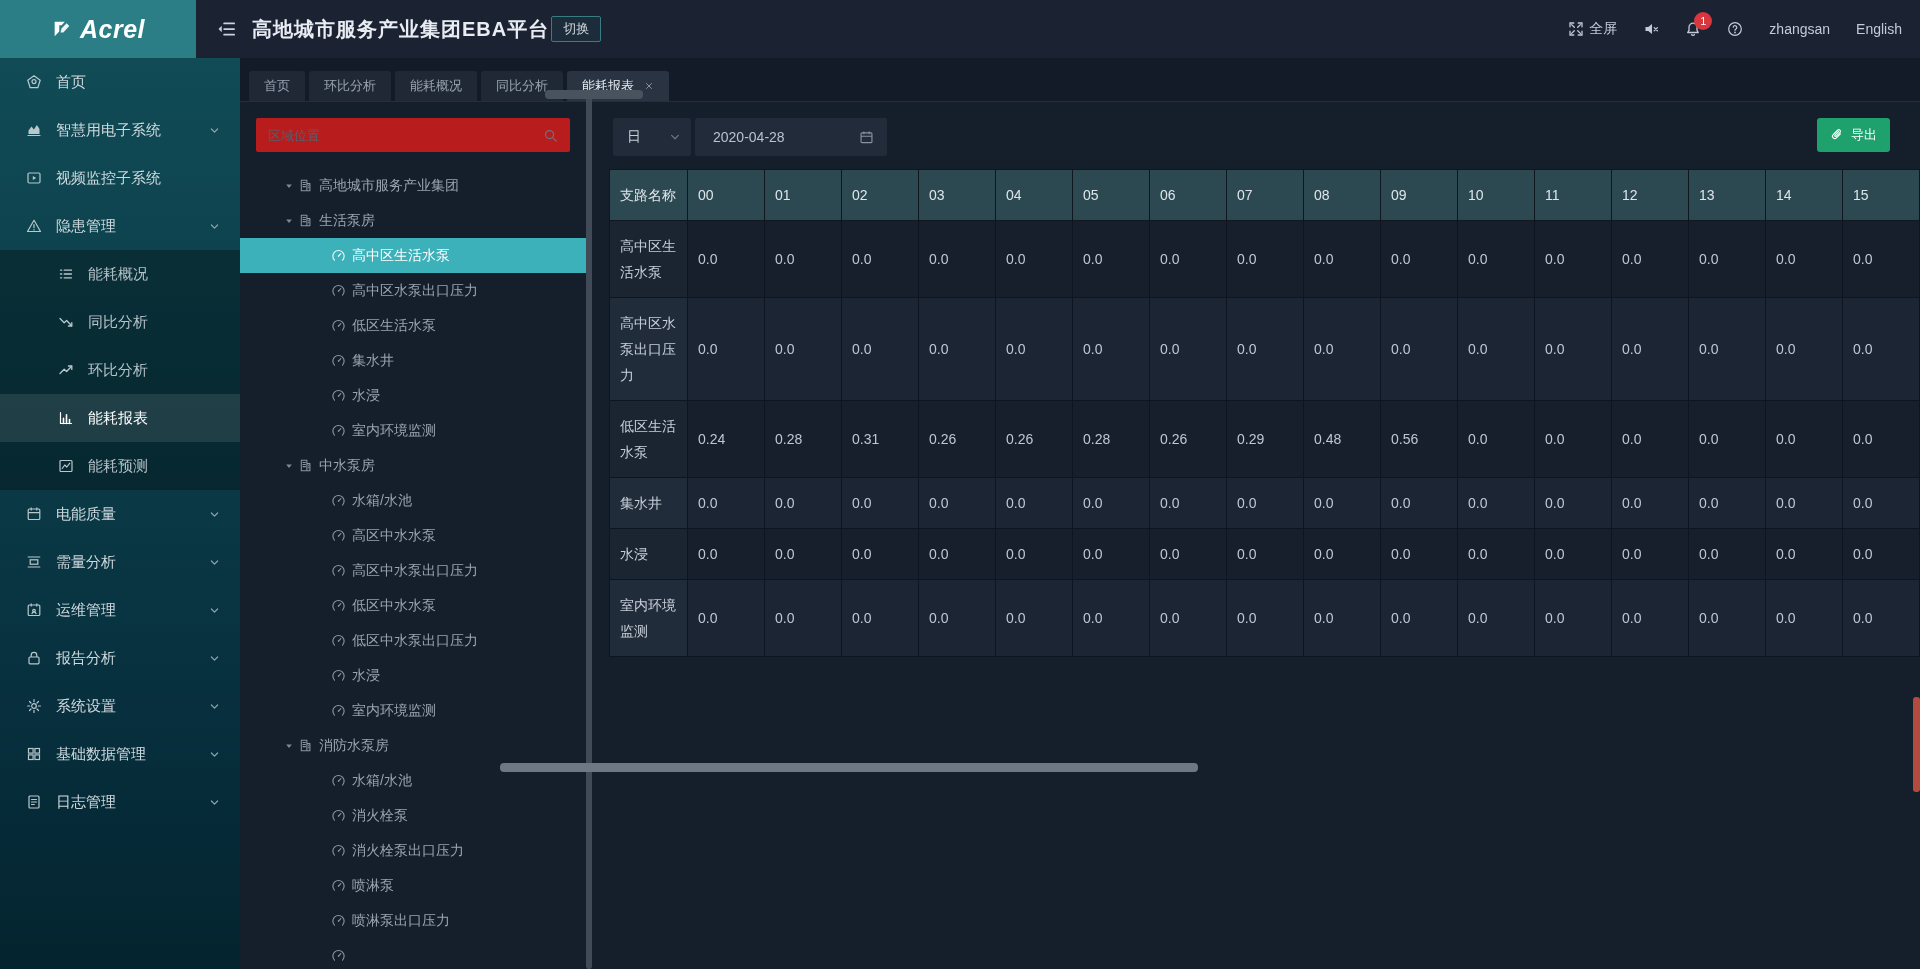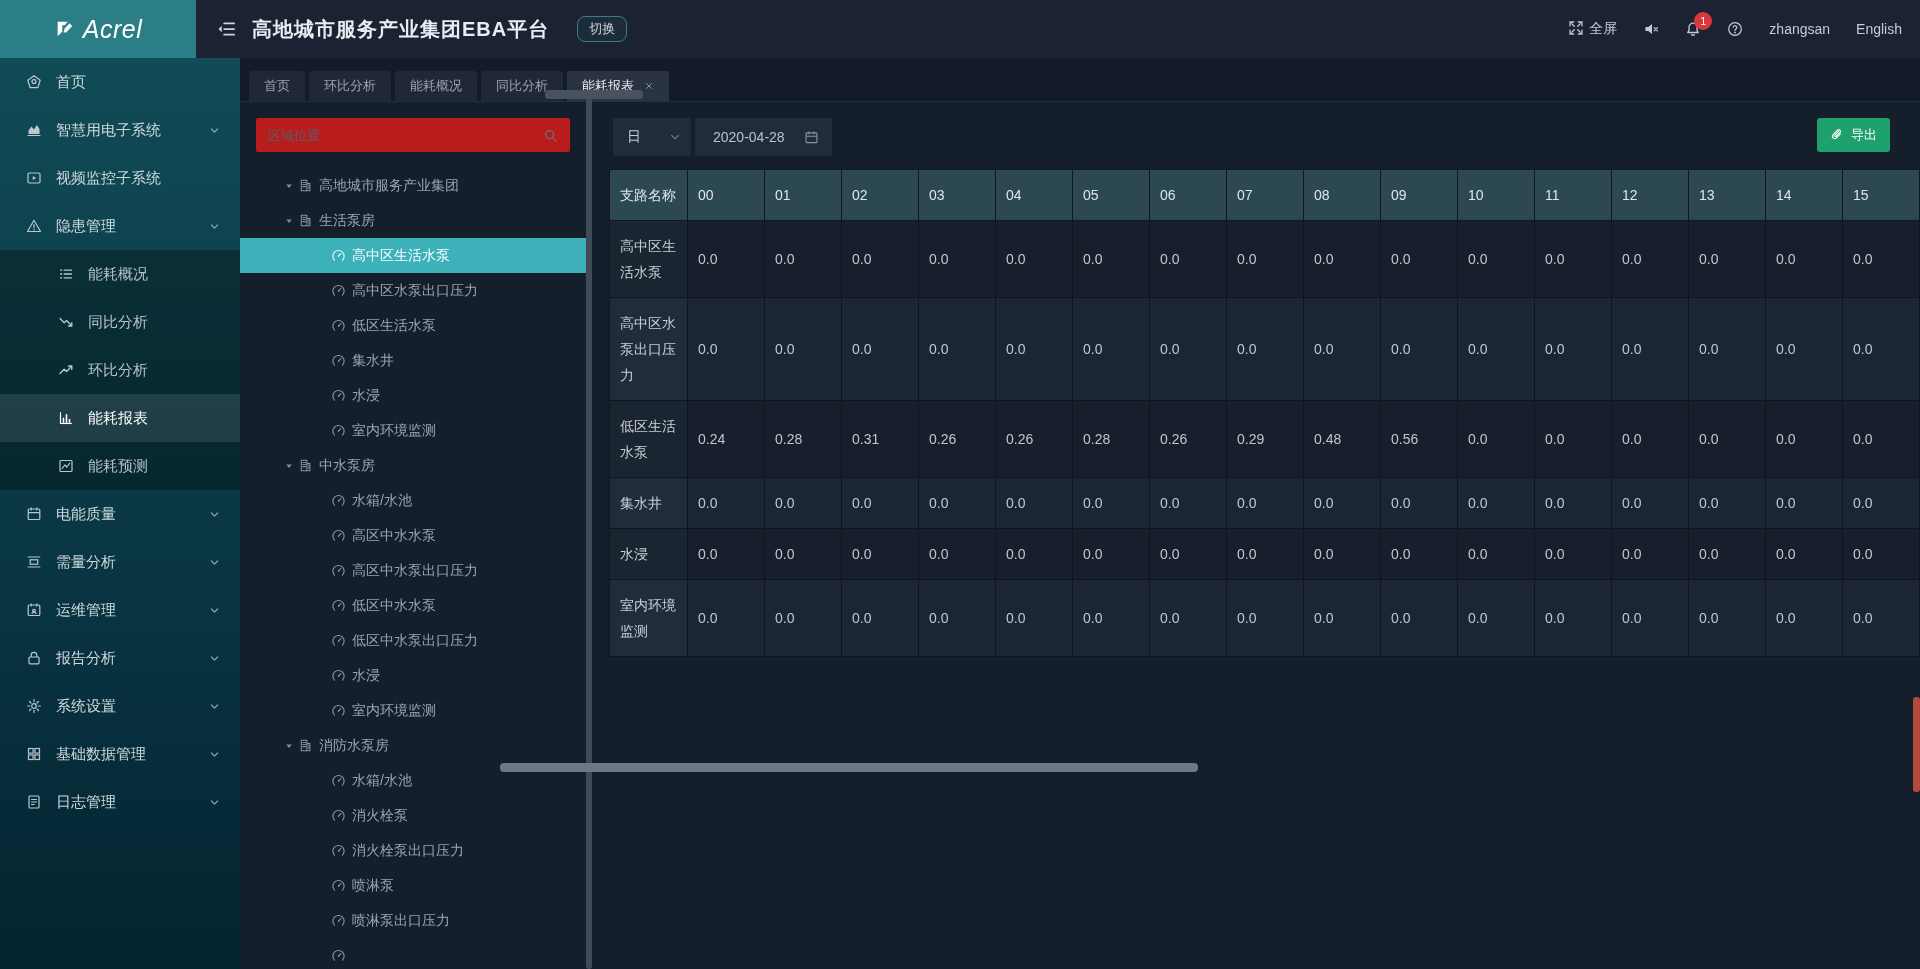--- a/index.html
+++ b/index.html
@@ -4,27 +4,27 @@
 <style>
 *{margin:0;padding:0;box-sizing:border-box}
 html,body{background:#0d1420}
 body{font-family:"Liberation Sans","DejaVu Sans",sans-serif}
 .app{position:relative;width:1920px;height:969px;background:#151e2b;overflow:hidden;font-size:14px;color:#c2cad4}
 .icon svg{display:block;width:16px;height:16px}
 
 .header{position:absolute;left:0;top:0;width:1920px;height:58px;background:#1b2232;display:flex;align-items:center;z-index:4}
 .logo{width:196px;height:58px;background:#2b7e86;display:flex;align-items:center;justify-content:center;gap:7px;flex:none}
 .logo .icon svg{width:22px;height:22px}
-.logo-text{color:#fff;font-size:25px;font-weight:normal;font-style:italic;letter-spacing:.5px}
+.logo-text{color:#fff;font-size:25px;font-weight:bold;font-style:italic;letter-spacing:.5px}
 .collapse-btn{margin-left:20px;color:#ccd3de;cursor:pointer}
 .collapse-btn svg{width:20px;height:20px}
 .page-title{margin-left:16px;font-size:20px;font-weight:bold;color:#e9edf3;letter-spacing:1px}
-.switch-btn{margin-left:28px;padding:3px 11px;border:1px solid #3a7c84;border-radius:8px;font-size:13px;color:#d0d7dc;background:rgba(43,126,134,.12);cursor:pointer}
+.switch-btn{margin-left:2px;padding:3px 11px;border:1px solid #3a7c84;border-radius:2px;font-size:13px;color:#d0d7dc;background:rgba(43,126,134,.12);cursor:pointer}
 .header-right{margin-left:auto;display:flex;align-items:center;gap:26px;padding-right:18px;color:#c3cbd7;font-size:14px}
-.hr-item{display:flex;gap:5px;cursor:pointer}
+.hr-item{display:flex;align-items:center;gap:5px;cursor:pointer}
 .bell-wrap{position:relative}
 .badge{position:absolute;top:-9px;left:9px;min-width:18px;height:18px;border-radius:9px;background:#d9363e;color:#fff;font-size:11px;display:flex;align-items:center;justify-content:center;padding:0 4px}
 
 .sidebar{position:absolute;left:0;top:58px;width:240px;bottom:0;background:linear-gradient(180deg,#104b56 0%,#0b3c48 40%,#072f3d 72%,#04242f 100%);overflow:hidden;z-index:3}
 .menu-item{height:48px;display:flex;align-items:center;padding:0 20px 0 26px;gap:14px;color:#cfd9de;font-size:15px;cursor:pointer;white-space:nowrap}
 .menu-item .icon{color:#b9c8cc}
 .menu-item.active{color:#fff;font-weight:bold}
 .menu-item.active .icon{color:#fff}
 .chev{margin-left:auto;color:#8fa6ac}
 .chev svg{width:11px;height:11px}
@@ -59,21 +59,21 @@
 .tree-node.selected .node-icon{color:#f0fbfc}
 
 .tree-scrollbar{position:absolute;left:586px;top:96px;bottom:0;width:6px;background:#414b58;border-radius:3px;z-index:3}
 
 .main{position:absolute;left:592px;top:102px;right:0;bottom:0;background:#151e2b;overflow:hidden}
 .controls{position:relative;height:54px}
 .ctrl{position:absolute;top:16px;height:38px;background:#212b3a;border-radius:2px;display:flex;align-items:center;font-size:14px;cursor:pointer}
 .period-select{left:21px;width:78px;padding:0 10px 0 14px;justify-content:space-between;color:#c6cdd6}
 .period-select .icon{color:#6b7586}
 .period-select .icon svg{width:12px;height:12px}
-.date-input{left:103px;width:137px;padding:0 13px 0 18px;justify-content:space-between;color:#b9c2cc}
+.date-input{left:103px;width:192px;padding:0 13px 0 18px;justify-content:space-between;color:#b9c2cc}
 .date-input .icon{color:#8a93a2}
 .date-input .icon svg{width:15px;height:15px}
 .export-btn{position:absolute;top:16px;right:30px;height:34px;padding:0 13px;background:#1ea16c;border-radius:3px;color:#fff;font-size:13px;display:flex;align-items:center;gap:7px;cursor:pointer}
 .export-btn .icon svg{width:14px;height:14px}
 
 .table-wrap{margin:13px 0 0 17px}
 table{border-collapse:collapse;table-layout:fixed;width:1310px}
 th,td{border:1px solid #0e1520;font-weight:normal;text-align:left;padding:12px 10px;vertical-align:middle;font-size:14px;line-height:26px;overflow:hidden}
 thead th{background:#2c4952;color:#dfe6ea;border-color:rgba(10,17,24,.5)}
 tbody tr:nth-child(odd) td{background:#161f2b}

